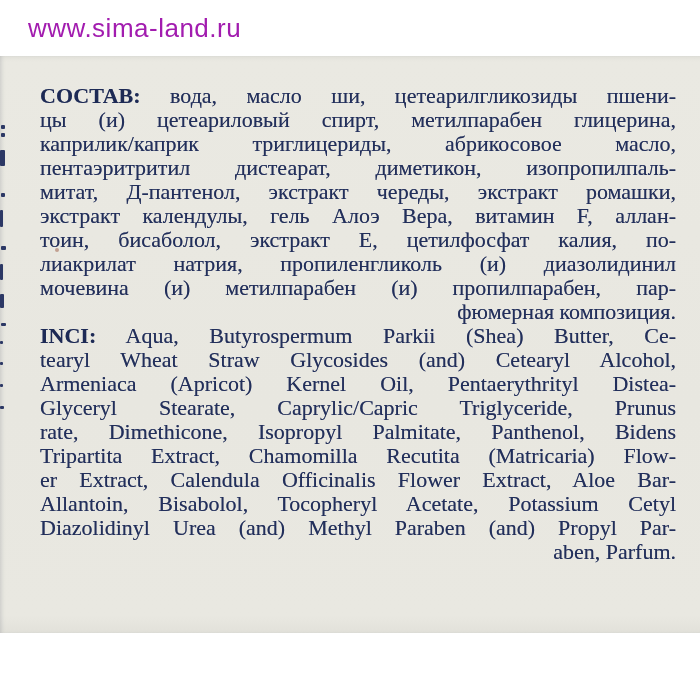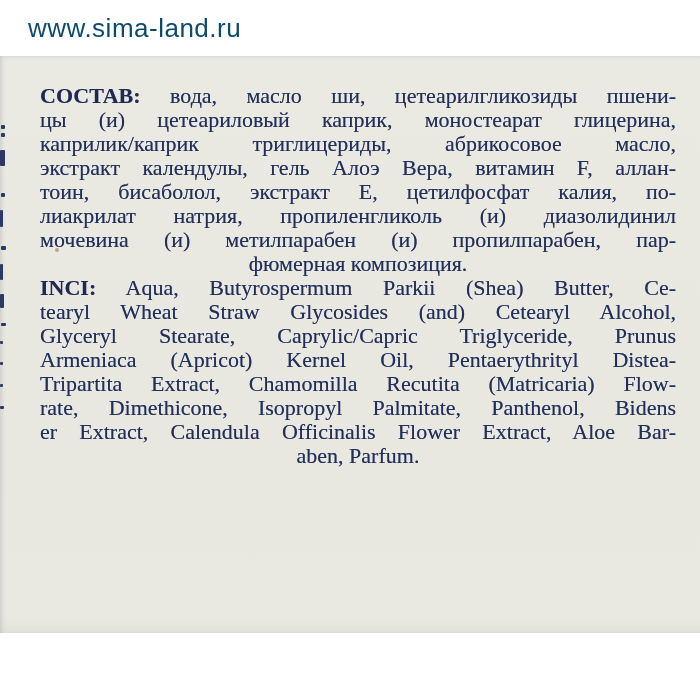--- a/index.html
+++ b/index.html
@@ -15,21 +15,21 @@
     font-family: "Liberation Serif", serif;
   }
   
   .watermark {
     position: absolute;
     left: 28px;
     top: 13px;
     font-family: "Liberation Sans", sans-serif;
     font-size: 26px;
     letter-spacing: 0.5px;
-    color: #0c4a6e;
+    color: #a21caf;
   }
   
   .label-photo {
     position: absolute;
     left: 0;
     top: 56px;
     width: 700px;
     height: 577px;
     background: linear-gradient(180deg, #e3e2db 0px, #eae9e2 6px, #e8e7e0 60%, #e9e8e1 97%, #e2e1da 100%);
     box-shadow: inset 3px 0 4px -2px rgba(90,95,110,0.25);
@@ -42,21 +42,21 @@
     color: #222f5b;
     font-size: 22px;
     line-height: 24px;
     text-shadow: 0 0 0.6px rgba(34,47,91,0.55);
   }
   .para { margin: 0; }
   .para-inci { }
   .line {
     height: 24px;
     white-space: nowrap;
-    text-align: center;
+    text-align: right;
   }
   .line.just {
     white-space: normal;
     text-align: justify;
     text-align-last: justify;
   }
   .hd { font-weight: bold; color: #1d2a55; }
   
   .frag {
     position: absolute;
@@ -93,37 +93,41 @@
   <div class="frag" style="left:0;   top:350px; width:4px; height:3px;"></div>
   <div class="speck-red" style="left:55px; top:192px;"></div>
 
   <div class="text-col">
 
     <div class="para">
       <div class="line just">
         <span class="hd">СОСТАВ:</span>
         <span>вода, масло ши, цетеарилгликозиды пшени-</span>
       </div>
-      <div class="line just">цы (и) цетеариловый каприк, моностеарат глицерина,</div>
+      <div class="line just">цы (и) цетеариловый спирт, метилпарабен глицерина,</div>
       <div class="line just">каприлик/каприк триглицериды, абрикосовое масло,</div>
+      <div class="line just">пентаэритритил дистеарат, диметикон, изопропилпаль-</div>
+      <div class="line just">митат, Д-пантенол, экстракт череды, экстракт ромашки,</div>
       <div class="line just">экстракт календулы, гель Алоэ Вера, витамин F, аллан-</div>
       <div class="line just">тоин, бисаболол, экстракт Е, цетилфосфат калия, по-</div>
       <div class="line just">лиакрилат натрия, пропиленгликоль (и) диазолидинил</div>
       <div class="line just">мочевина (и) метилпарабен (и) пропилпарабен, пар-</div>
       <div class="line">фюмерная композиция.</div>
     </div>
 
     <div class="para para-inci">
       <div class="line just">
         <span class="hd">INCI:</span>
         <span>Aqua, Butyrospermum Parkii (Shea) Butter, Ce-</span>
       </div>
       <div class="line just">tearyl Wheat Straw Glycosides (and) Cetearyl Alcohol,</div>
+      <div class="line just">Armeniaca (Apricot) Kernel Oil, Pentaerythrityl Distea-</div>
       <div class="line just">Glyceryl Stearate, Caprylic/Capric Triglyceride, Prunus</div>
-      <div class="line just">Armeniaca (Apricot) Kernel Oil, Pentaerythrityl Distea-</div>
+      <div class="line just">rate, Dimethicone, Isopropyl Palmitate, Panthenol, Bidens</div>
       <div class="line just">Tripartita Extract, Chamomilla Recutita (Matricaria) Flow-</div>
-      <div class="line just">rate, Dimethicone, Isopropyl Palmitate, Panthenol, Bidens</div>
       <div class="line just">er Extract, Calendula Officinalis Flower Extract, Aloe Bar-</div>
+      <div class="line just">Allantoin, Bisabolol, Tocopheryl Acetate, Potassium Cetyl</div>
+      <div class="line just">Diazolidinyl Urea (and) Methyl Paraben (and) Propyl Par-</div>
       <div class="line">aben, Parfum.</div>
     </div>
 
   </div>
 </div>
 
 </body></html>

